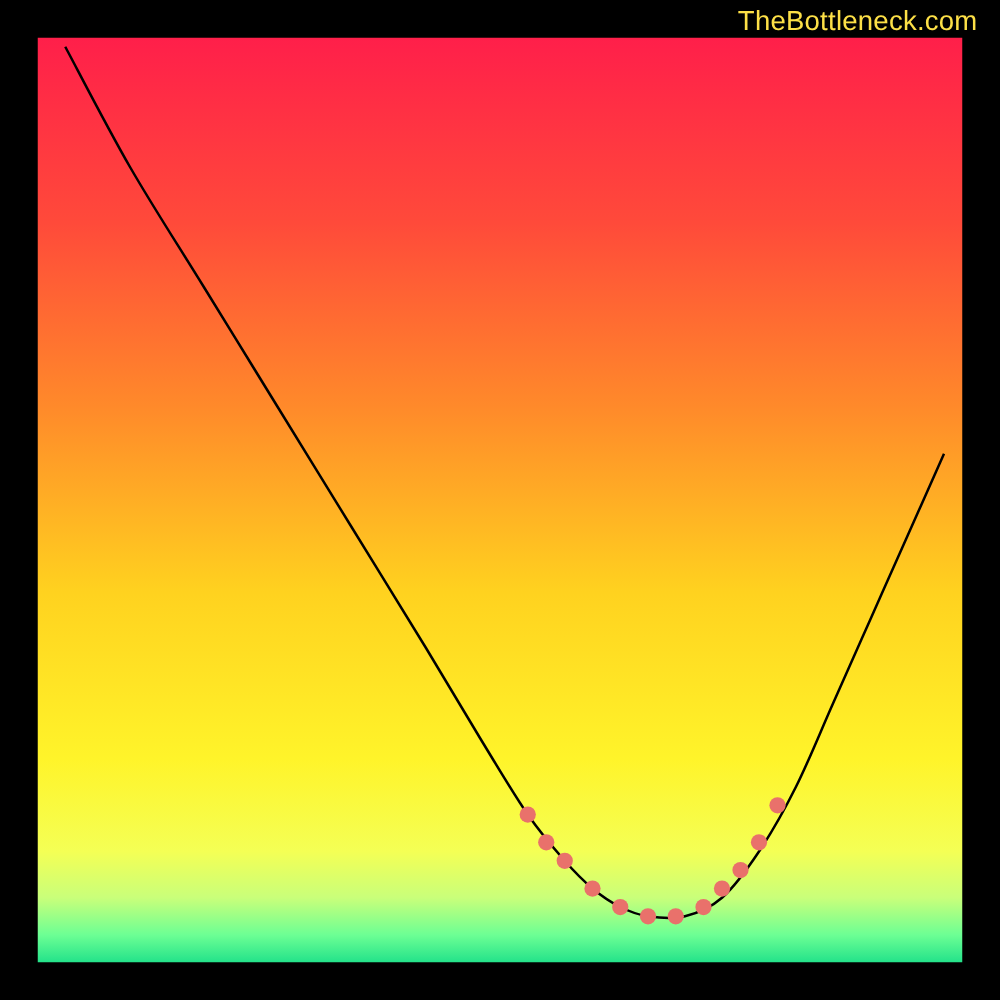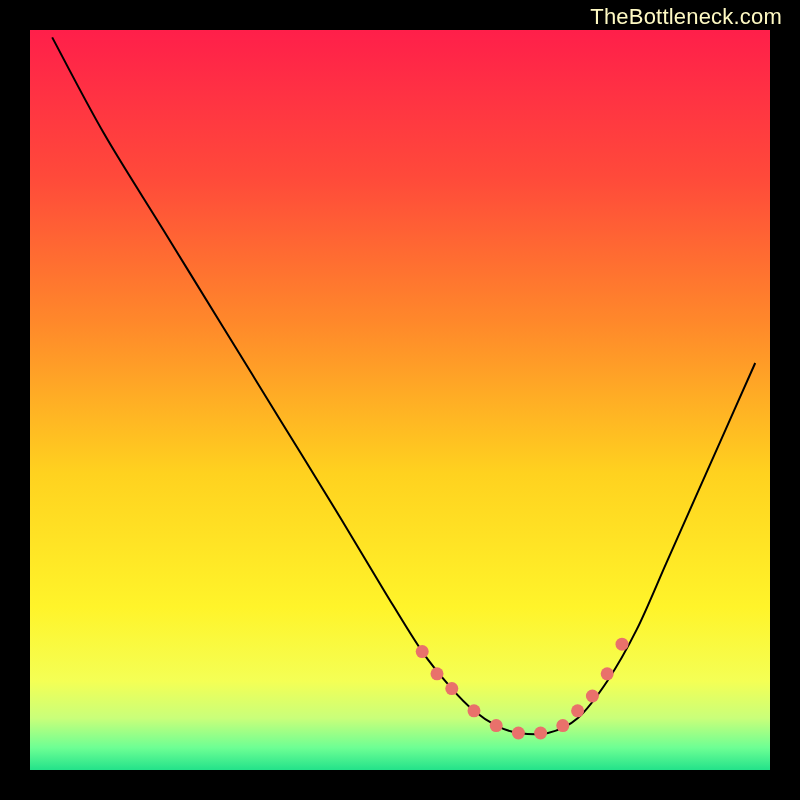--- a/index.html
+++ b/index.html
@@ -16,21 +16,21 @@
     left: 0;
     top: 0;
     width: 800px;
     height: 800px;
     background: #000;
   }
   .watermark {
     position: absolute;
     top: 4px;
     right: 18px;
-    color: #fef9c3;
+    color: #fde047;
     font-size: 22px;
     font-weight: 500;
     letter-spacing: 0.2px;
     user-select: none;
   }
   .plot-area {
     position: absolute;
     left: 30px;
     top: 30px;
     width: 740px;

